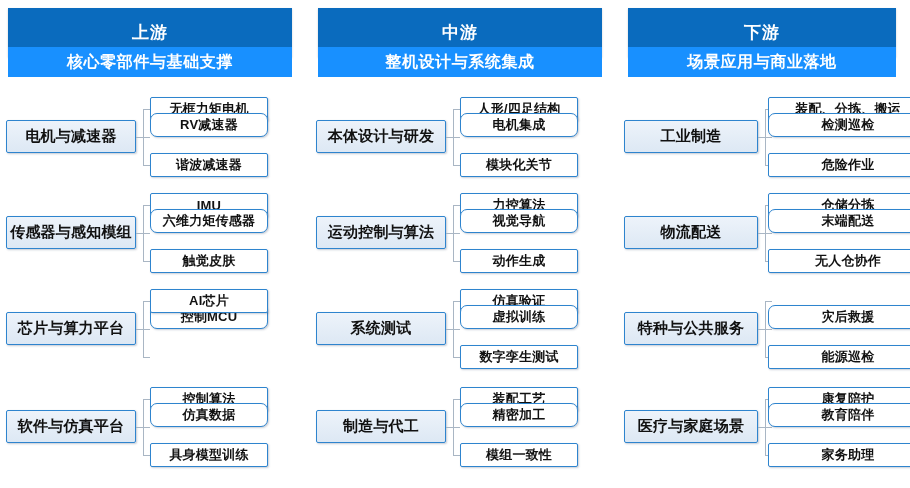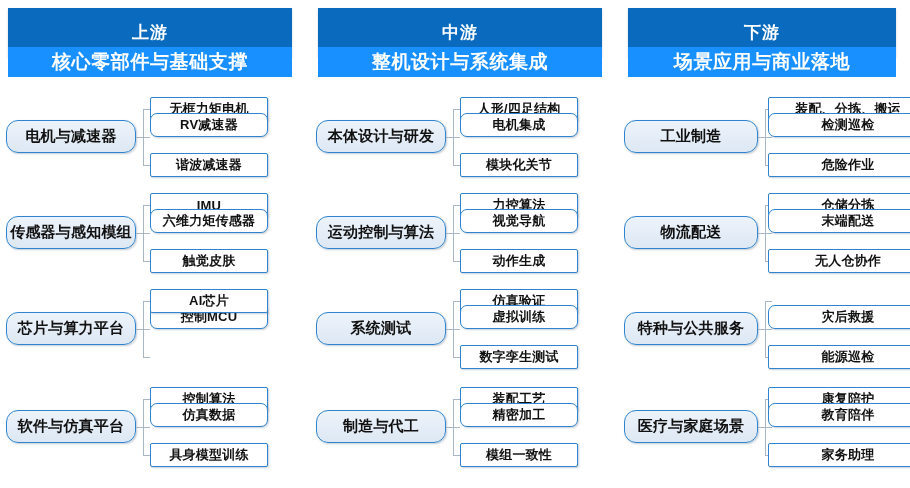--- a/index.html
+++ b/index.html
@@ -49,21 +49,21 @@
     box-shadow: 0 1px 2px rgba(0,0,0,0.18);
   }
   .subtitle-bar {
     position: absolute;
     left: 8px;
     right: 14px;
     top: 47px;
     height: 30px;
     background: #1890FF;
     color: #ffffff;
-    font-size: 19px;
+    font-size: 16px;
     font-weight: bold;
     letter-spacing: 0.6px;
     display: flex;
     align-items: center;
     justify-content: center;
   }
 
   
   .group {
     position: absolute;
@@ -76,21 +76,21 @@
   .group.g2 { top: 284px; }
   .group.g3 { top: 382px; }
 
   .parent-box {
     position: absolute;
     left: 6px;
     top: 28px;
     width: 130px;
     height: 33px;
     border: 1.4px solid #2E84CE;
-    border-radius: 12px;
+    border-radius: 2px;
     background: linear-gradient(to bottom, #EDF3FA 0%, #DDE8F4 100%);
     display: flex;
     align-items: center;
     justify-content: center;
     box-sizing: border-box;
     box-shadow: 1px 1px 2px rgba(60,80,110,0.30);
   }
   .parent-box .label {
     font-size: 15px;
     font-weight: bold;

